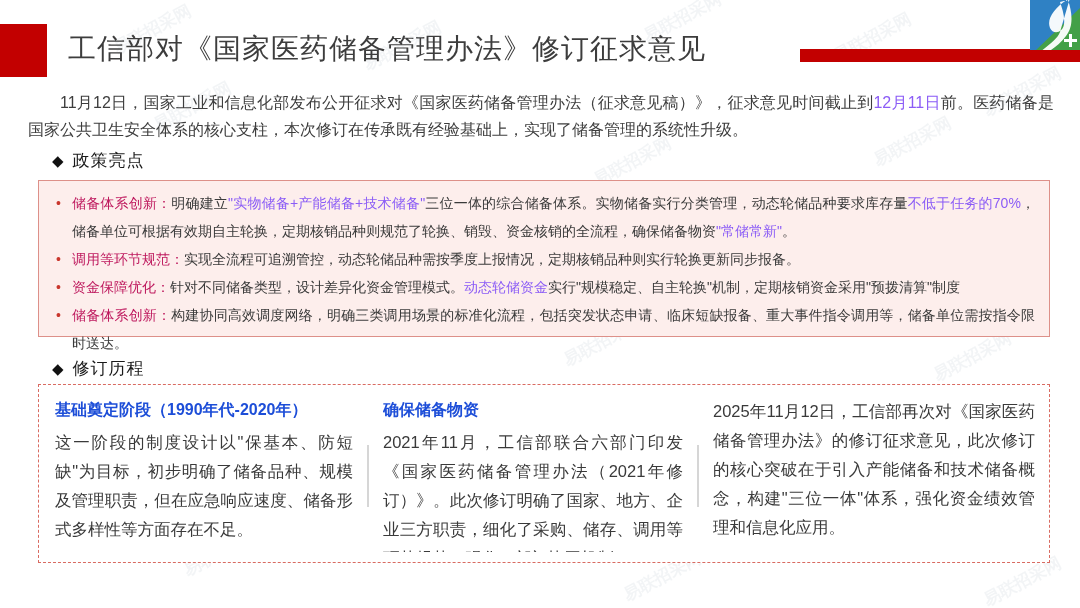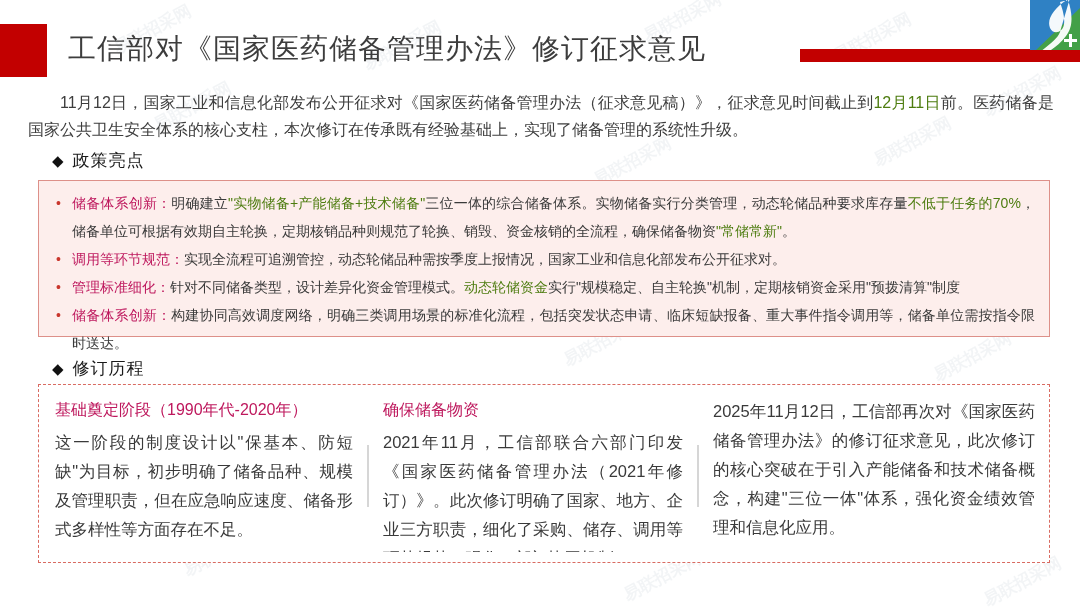--- a/index.html
+++ b/index.html
@@ -21,21 +21,21 @@
     position:absolute; left:68px; top:32px; font-size:28px; line-height:34px;
     font-weight:400; color:#3d3d3d; letter-spacing:1px; z-index:2; white-space:nowrap;
   }
   .red-bar { position:absolute; left:800px; top:49px; width:280px; height:13px; background:#c20000; z-index:1; }
   .logo { position:absolute; right:0; top:0; width:50px; height:50px; z-index:2; }
   
   .intro {
     position:absolute; left:28px; top:89px; width:1026px; z-index:2;
     font-size:16px; line-height:27px; color:#3d3d3d; text-indent:2em; text-align:justify;
   }
-  .red-text { color:#4d7c0f; }
+  .red-text { color:#8b5cf6; }
   
   .section-header { position:absolute; left:52px; display:flex; align-items:center; gap:9px; z-index:2; }
   .section-header.sh-highlights { top:149px; }
   .section-header.sh-history { top:357px; }
   .diamond { font-size:15px; color:#111; line-height:1; }
   .section-title { font-size:17px; font-weight:400; color:#1a1a1a; letter-spacing:1px; }
   
   .highlight-box {
     position:absolute; left:38px; top:180px; width:1012px; height:157px; z-index:2;
     background:#fdeeec; border:1px solid #dd9089; padding:8px 14px 6px 16px;
@@ -47,21 +47,21 @@
   .history-box {
     position:absolute; left:38px; top:384px; width:1012px; height:179px; z-index:2;
     border:1px dashed #d96b62; background:#ffffff;
     display:flex; align-items:stretch; padding:12px 14px 10px 16px;
   }
   .history-col { overflow:hidden; }
   .history-col.c1 { flex:0 0 298px; }
   .history-col.c2 { flex:0 0 300px; }
   .history-col.c3 { flex:1 1 auto; }
   .col-divider { flex:0 0 2px; width:2px; height:62px; background:#d6d6d6; margin:48px 14px 0 14px; }
-  .col-title { font-size:16px; font-weight:400; color:#be185d; margin:3px 0 7px 0; white-space:nowrap; }
+  .col-title { font-size:16px; font-weight:700; color:#1d4ed8; margin:3px 0 7px 0; white-space:nowrap; }
   .col-body { font-size:16.5px; line-height:29px; color:#3a3a3a; text-align:justify; }
 </style>
 </head>
 <body>
 
 <div class="slide">
 
   <div class="wm-layer">
       <span class="wm" style="left: 110px; top: 18px;">易联招采网</span>
       <span class="wm" style="left: 360px; top: 34px;">易联招采网</span>
@@ -99,24 +99,24 @@
   <div class="section-header sh-highlights">
     <span class="diamond">◆</span>
     <span class="section-title">政策亮点</span>
   </div>
 
   <div class="highlight-box">
     <div class="bullet-item">
       <span class="bullet-dot">•</span><span class="bullet-label">储备体系创新：</span><span><span>明确建立</span><span class="red-text">"实物储备+产能储备+技术储备"</span><span>三位一体的综合储备体系。实物储备实行分类管理，动态轮储品种要求库存量</span><span class="red-text">不低于任务的70%</span><span>，储备单位可根据有效期自主轮换，定期核销品种则规范了轮换、销毁、资金核销的全流程，确保储备物资</span><span class="red-text">"常储常新"</span><span>。</span></span>
     </div>
     <div class="bullet-item">
-      <span class="bullet-dot">•</span><span class="bullet-label">调用等环节规范：</span><span><span>实现全流程可追溯管控，动态轮储品种需按季度上报情况，国家工业和信息化部发布公开征求对。</span></span>
+      <span class="bullet-dot">•</span><span class="bullet-label">调用等环节规范：</span><span><span>实现全流程可追溯管控，动态轮储品种需按季度上报情况，定期核销品种则实行轮换更新同步报备。</span></span>
     </div>
     <div class="bullet-item">
-      <span class="bullet-dot">•</span><span class="bullet-label">管理标准细化：</span><span><span>针对不同储备类型，设计差异化资金管理模式。</span><span class="red-text">动态轮储资金</span><span>实行"规模稳定、自主轮换"机制，定期核销资金采用"预拨清算"制度</span></span>
+      <span class="bullet-dot">•</span><span class="bullet-label">资金保障优化：</span><span><span>针对不同储备类型，设计差异化资金管理模式。</span><span class="red-text">动态轮储资金</span><span>实行"规模稳定、自主轮换"机制，定期核销资金采用"预拨清算"制度</span></span>
     </div>
     <div class="bullet-item">
       <span class="bullet-dot">•</span><span class="bullet-label">储备体系创新：</span><span><span>构建协同高效调度网络，明确三类调用场景的标准化流程，包括突发状态申请、临床短缺报备、重大事件指令调用等，储备单位需按指令限时送达。</span></span>
     </div>
   </div>
 
   <div class="section-header sh-history">
     <span class="diamond">◆</span>
     <span class="section-title">修订历程</span>
   </div>

